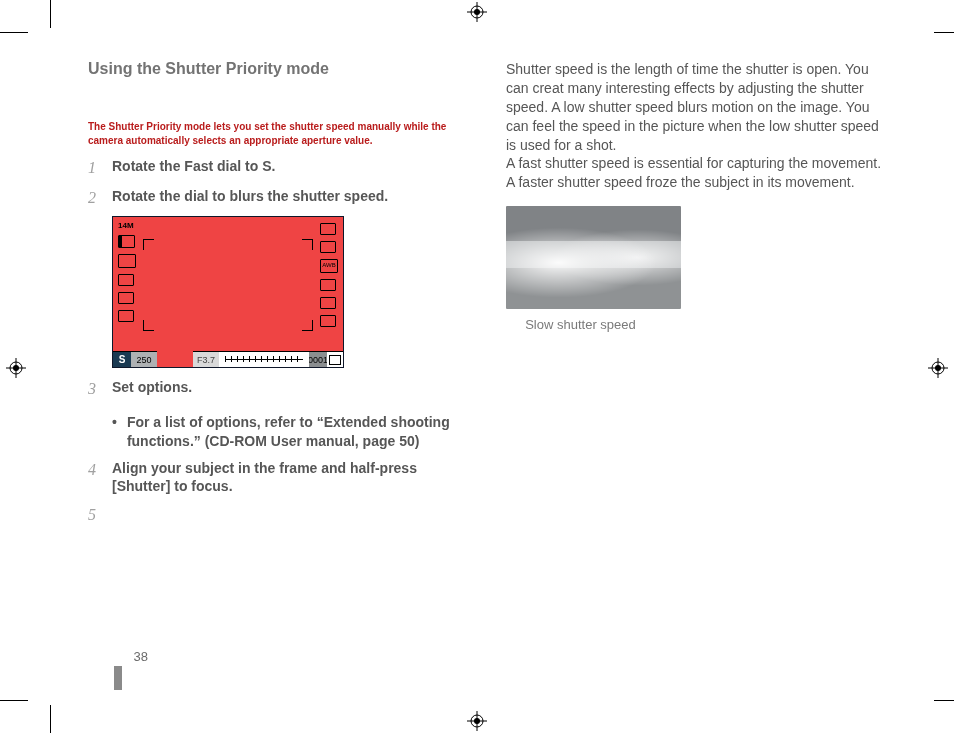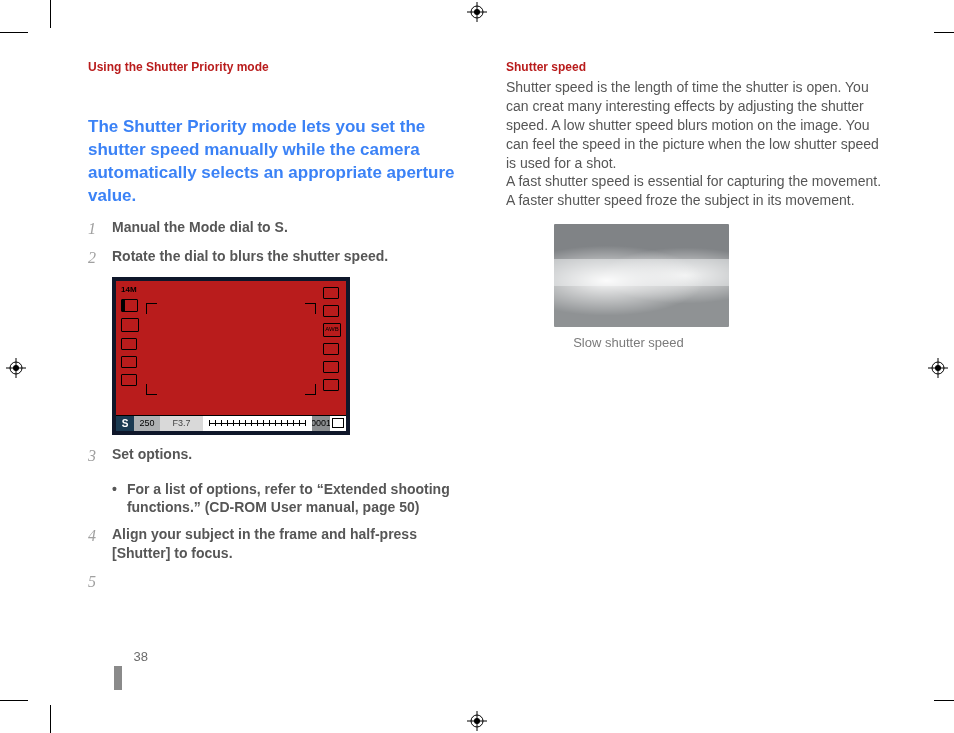--- a/index.html
+++ b/index.html
@@ -39,72 +39,72 @@
     padding: 0 0 2px 18px;
     margin-bottom: 34px;
     letter-spacing: 0.2px;
   }
   .cols {
     display: flex;
     gap: 40px;
     padding-left: 18px;
   }
   .col { width: 378px; }
-  .subhead { font-size: 12px; font-weight: 700; color:#b91c1c; margin-bottom: 4px; }
-  .lead { font-size: 17px; font-weight: 700; color:#3b82f6; line-height: 1.35; margin-bottom: 10px; margin-top: 42px; }
+  .subhead { font-size: 16px; font-weight: 700; color:#737373; margin-bottom: 4px; }
+  .lead { font-size: 10px; font-weight: 700; color:#b91c1c; line-height: 1.35; margin-bottom: 10px; margin-top: 42px; }
   ol.steps { list-style:none; padding:0; margin:0; }
   ol.steps > li { display:flex; gap:10px; font-size:14px; font-weight:700; color:#565656; line-height:1.35; margin-bottom: 8px; }
   ol.steps > li .num { color:#a0a0a0; font-style:italic; font-weight:400; font-size:16px; min-width:14px; font-family: Georgia, 'Times New Roman', serif;}
   ol.steps .b { font-weight:700; }
   ul.bullets { list-style:none; padding:0; margin: 13px 0 8px 24px; }
   ul.bullets li { display:flex; gap:10px; font-size:14px; font-weight:700; color:#565656; line-height:1.35; }
   ul.bullets li::before { content:"•"; color:#565656; }
   .lcd-wrap { margin: 6px 0 10px 24px; }
   .lcd {
     width: 230px;
     height: 150px;
-    border: 4px solid #0f172a;
+    border: 1px solid #0f172a;
     position: relative;
-    background: #b91c1c;
+    background: #ef4444;
   }
   .lcd .side-l, .lcd .side-r {
     position:absolute; top:6px; display:flex; flex-direction:column; gap:6px;
   }
   .lcd .side-l { left:5px; }
   .lcd .side-r { right:5px; }
   .ico { width:16px; height:12px; border:1px solid #000; border-radius:1px; }
   .ico.sm { width:14px; height:10px; }
   .ico.tag { width:15px; height:11px; background:
     linear-gradient(#000,#000) left/3px 100% no-repeat; }
   .corners { position:absolute; inset:22px 30px 36px 30px; }
   .corners span { position:absolute; width:10px; height:10px; border:1px solid #000; }
   .corners .tl { top:0; left:0; border-right:none; border-bottom:none; }
   .corners .tr { top:0; right:0; border-left:none; border-bottom:none; }
   .corners .bl { bottom:0; left:0; border-right:none; border-top:none; }
   .corners .br { bottom:0; right:0; border-left:none; border-top:none; }
   .lcd .bar { position:absolute; left:0; right:0; bottom:0; height:16px; display:flex; align-items:stretch; font-size:9px; }
   .lcd .bar .cell { display:flex; align-items:center; justify-content:center; border-top:1px solid #000; }
   .lcd .bar .s { width:18px; background:#1a3a52; color:#fff; font-weight:700; font-size:10px;}
   .lcd .bar .sh { width:26px; background:#aeb1b3; color:#000; }
-  .lcd .bar .ap { width:43px; background:#d9d9d9; color:#444; }
+  .lcd .bar .ap { width:26px; background:#d9d9d9; color:#444;margin-left:36px; }
   .lcd .bar .scale { flex:1; background:#fff; position:relative; overflow:hidden;}
   .lcd .bar .scale::before {
     content:""; position:absolute; left:6px; right:6px; top:7px; height:1px; background:#000;
   }
   .lcd .bar .scale::after{
     content:""; position:absolute; left:6px; right:6px; top:4px; height:6px;
     background: repeating-linear-gradient(to right, #000 0 1px, transparent 1px 6px);
   }
   .lcd .bar .cnt { width:18px; background:#8b8e90; color:#000; }
   .lcd .bar .bat { width:16px; background:#fff; }
   .lcd .bar .bat::before { content:""; display:block; margin:3px auto; width:10px; height:8px; border:1px solid #000; box-shadow: 2px 3px 0 -3px #000; }
 
   .col.right .body { font-size:14px; font-weight:400; color:#565656; line-height:1.35; }
   .photos { display:flex; gap:20px; margin-top:14px; }
-  .photo { width:149px;margin-left:48px; }
+  .photo { width:149px; }
   .photo .img { width:175px; height:103px; border-radius:1px; }
   .photo .cap { text-align:center; color:#7a7a7a; font-size:13px; margin-top:8px; }
   .img.slow {
     background:
       radial-gradient(ellipse 140px 50px at 30% 55%, rgba(255,255,255,0.95), rgba(255,255,255,0) 70%),
       radial-gradient(ellipse 120px 40px at 75% 50%, rgba(255,255,255,0.8), rgba(255,255,255,0) 70%),
       linear-gradient(#808386 0 34%, #b8bbbd 34% 60%, #8f9294 60% 100%);
     filter: blur(0.3px);
   }
   .img.fast {
@@ -163,21 +163,21 @@
 </div>
 
 <div class="page">
   <div class="cols">
     <div class="col left">
       <div class="subhead">Using the Shutter Priority mode</div>
       <div class="lead">The Shutter Priority mode lets you set the shutter speed manually while the camera automatically selects an appropriate aperture value.</div>
       <ol class="steps">
         <li>
             <span class="num">1</span>
-          <span><span>Manual the Mode dial to </span><span class="b">S</span><span>.</span></span>
+          <span><span>Rotate the Fast dial to </span><span class="b">S</span><span>.</span></span>
         </li>
         <li>
             <span class="num">2</span>
           <span>Rotate the dial to blurs the shutter speed.</span>
         </li>
       </ol>
       <div class="lcd-wrap">
         <div class="lcd">
           <div style="position:absolute; top:4px; left:5px; font-size:8px; font-weight:700;">14M</div>
           <div class="side-l" style="top:18px;">
@@ -227,21 +227,20 @@
             <span class="num">4</span>
           <span><span>Align your subject in the frame and half-press </span><span class="b">[Shutter]</span><span> to focus.</span></span>
         </li>
         <li>
             <span class="num">5</span>
         </li>
       </ol>
     </div>
 
     <div class="col right">
-      <div class="subhead">Shutter speed</div>
       <div class="body" style="white-space:pre-line;">Shutter speed is the length of time the shutter is open. You can creat many interesting effects by adjusting the shutter speed. A low shutter speed blurs motion on the image. You can feel the speed in the picture when the low shutter speed is used for a shot.
 A fast shutter speed is essential for capturing the movement. A faster shutter speed froze the subject in its movement.</div>
       <div class="photos">
         <div class="photo">
           <div class="img slow"></div>
           <div class="cap">Slow shutter speed</div>
         </div>
       </div>
     </div>
   </div>

